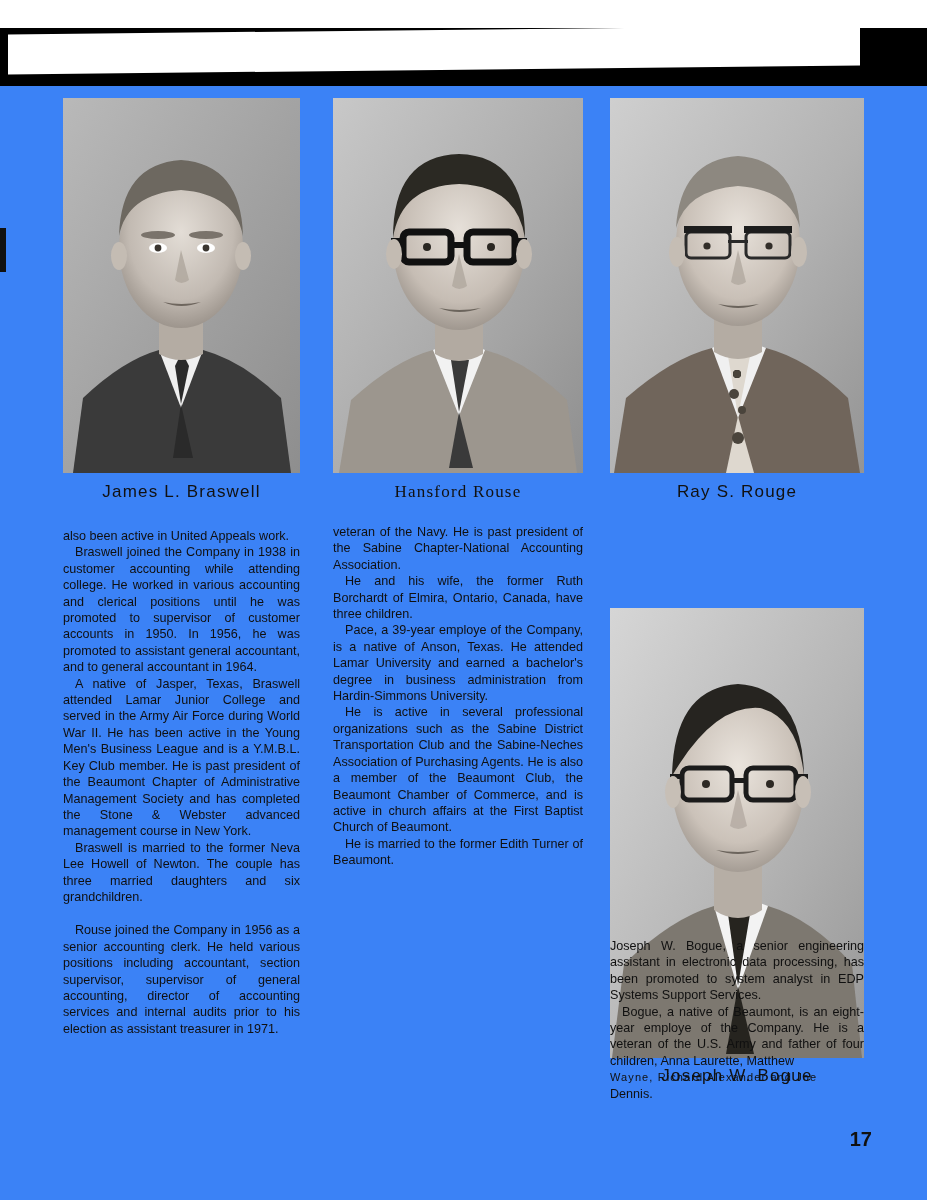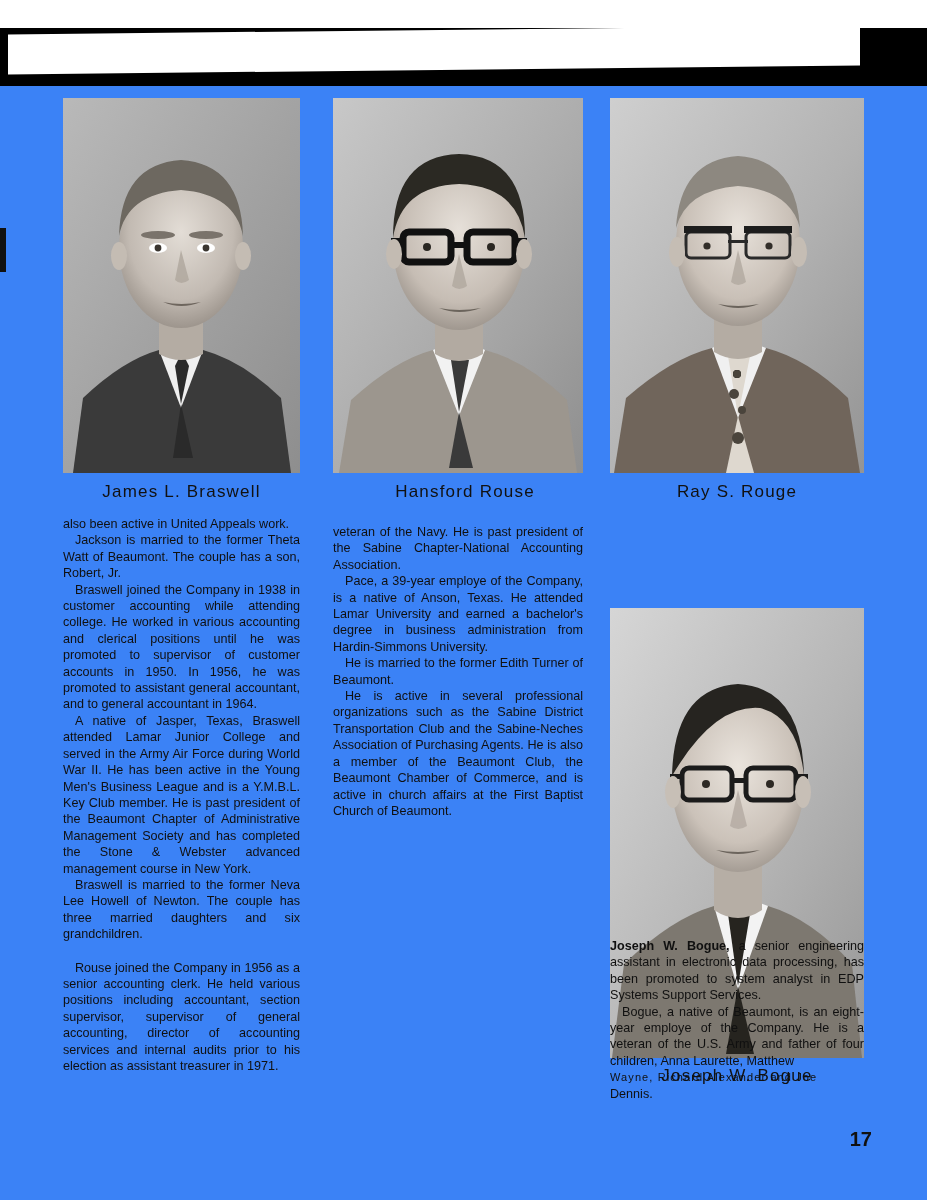--- a/index.html
+++ b/index.html
@@ -70,41 +70,41 @@
     color: #111;
     white-space: nowrap;
   }
 
   #photo-braswell { left: 63px;  top: 98px;  width: 237px; height: 375px; }
   #photo-rouse    { left: 333px; top: 98px;  width: 250px; height: 375px; }
   #photo-pace     { left: 610px; top: 98px;  width: 254px; height: 375px; }
   #photo-bogue    { left: 610px; top: 608px; width: 254px; height: 450px; }
 
   #cap-braswell { left: 63px;  top: 482px; width: 237px; }
-  #cap-rouse    { left: 340px; top: 482px; width: 250px; }
+  #cap-rouse    { left: 333px; top: 482px; width: 250px; font-family: Liberation Serif, serif; }
   #cap-pace     { left: 610px; top: 482px; width: 254px; }
   #cap-bogue    { left: 610px; top: 1066px; width: 254px; }
 
   
   .col {
     position: absolute;
     font-family: "Liberation Sans", sans-serif;
     font-size: 12.6px;
     line-height: 16.4px;
     text-align: justify;
     color: #101010;
   }
-  #col-1 { left: 63px;  top: 516px; width: 237px; }
+  #col-1 { left: 63px;  top: 528px; width: 237px; }
   #col-2 { left: 333px; top: 524px; width: 250px; }
   #col-3 { left: 610px; top: 938px; width: 254px; }
 
   .col p { margin: 0 0 0 0; text-indent: 12px; }
   .col p.noindent { text-indent: 0; }
   .col p.gap { margin-top: 17px; }
-  .col .lead { font-weight: bold; }
+  .col .lead { font-weight: normal; }
   .col p.wider { letter-spacing: 1.1px; font-size: 11px; }
 
   .page-number {
     position: absolute;
     right: 55px;
     top: 1128px;
     font-family: Liberation Sans, sans-serif;
     font-size: 20px;
     font-weight: bold;
     color: #111;
@@ -305,32 +305,32 @@
       <path d="M106 242 Q128 250 150 242 Q128 246 106 242 Z" fill="#6c655d"></path>
 
       <ellipse cx="63" cy="184" rx="8" ry="16" fill="#c7bfb6"></ellipse>
       <ellipse cx="193" cy="184" rx="8" ry="16" fill="#c7bfb6"></ellipse>
     </svg>
   </div>
   <div class="caption" id="cap-bogue">Joseph W. Bogue</div>
 
   <div class="col" id="col-1">
     <p class="noindent">also been active in United Appeals work.</p>
-    <p>Jackson is married to the former Theta Watt of Beaumont. The couple has a son, Robert, Jr.</p>
     <p>Braswell joined the Company in 1938 in customer accounting while attending college. He worked in various accounting and clerical positions until he was promoted to supervisor of customer accounts in 1950. In 1956, he was promoted to assistant general accountant, and to general accountant in 1964.</p>
     <p>A native of Jasper, Texas, Braswell attended Lamar Junior College and served in the Army Air Force during World War II. He has been active in the Young Men's Business League and is a Y.M.B.L. Key Club member. He is past president of the Beaumont Chapter of Administrative Management Society and has completed the Stone &amp; Webster advanced management course in New York.</p>
     <p>Braswell is married to the former Neva Lee Howell of Newton. The couple has three married daughters and six grandchildren.</p>
     <p class="gap">Rouse joined the Company in 1956 as a senior accounting clerk. He held various positions including accountant, section supervisor, supervisor of general accounting, director of accounting services and internal audits prior to his election as assistant treasurer in 1971.</p>
   </div>
 
   <div class="col" id="col-2">
     <p class="noindent">veteran of the Navy. He is past president of the Sabine Chapter-National Accounting Association.</p>
+    <p>He and his wife, the former Ruth Borchardt of Elmira, Ontario, Canada, have three children.</p>
     <p>Pace, a 39-year employe of the Company, is a native of Anson, Texas. He attended Lamar University and earned a bachelor's degree in business administration from Hardin-Simmons University.</p>
+    <p>He is active in several professional organizations such as the Sabine District Transportation Club and the Sabine-Neches Association of Purchasing Agents. He is also a member of the Beaumont Club, the Beaumont Chamber of Commerce, and is active in church affairs at the First Baptist Church of Beaumont.</p>
     <p>He is married to the former Edith Turner of Beaumont.</p>
-    <p>He is active in several professional organizations such as the Sabine District Transportation Club and the Sabine-Neches Association of Purchasing Agents. He is also a member of the Beaumont Club, the Beaumont Chamber of Commerce, and is active in church affairs at the First Baptist Church of Beaumont.</p>
   </div>
 
   <div class="col" id="col-3">
     <p class="noindent"><span class="lead">Joseph W. Bogue,</span><span> a senior engineering assistant in electronic data processing, has been promoted to system analyst in EDP Systems Support Services.</span></p>
     <p>Bogue, a native of Beaumont, is an eight-year employe of the Company. He is a veteran of the U.S. Army and father of four children, Anna Laurette, Matthew</p>
     <p class="noindent wider">Wayne, Richard Alexander and Joe</p>
     <p class="noindent">Dennis.</p>
   </div>
 
   <div class="page-number">17</div>

